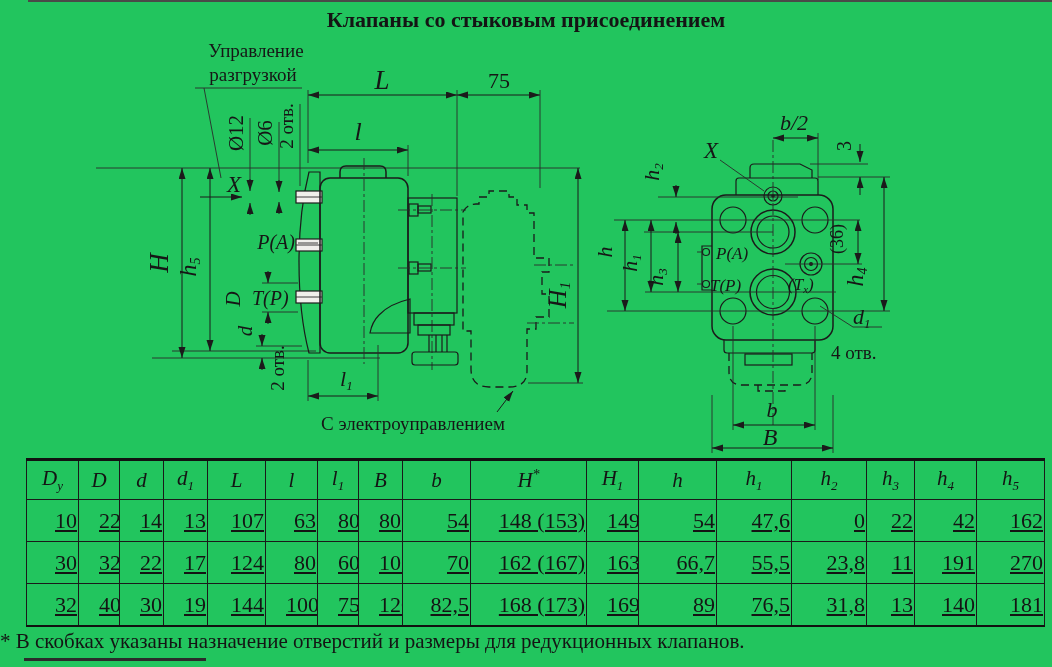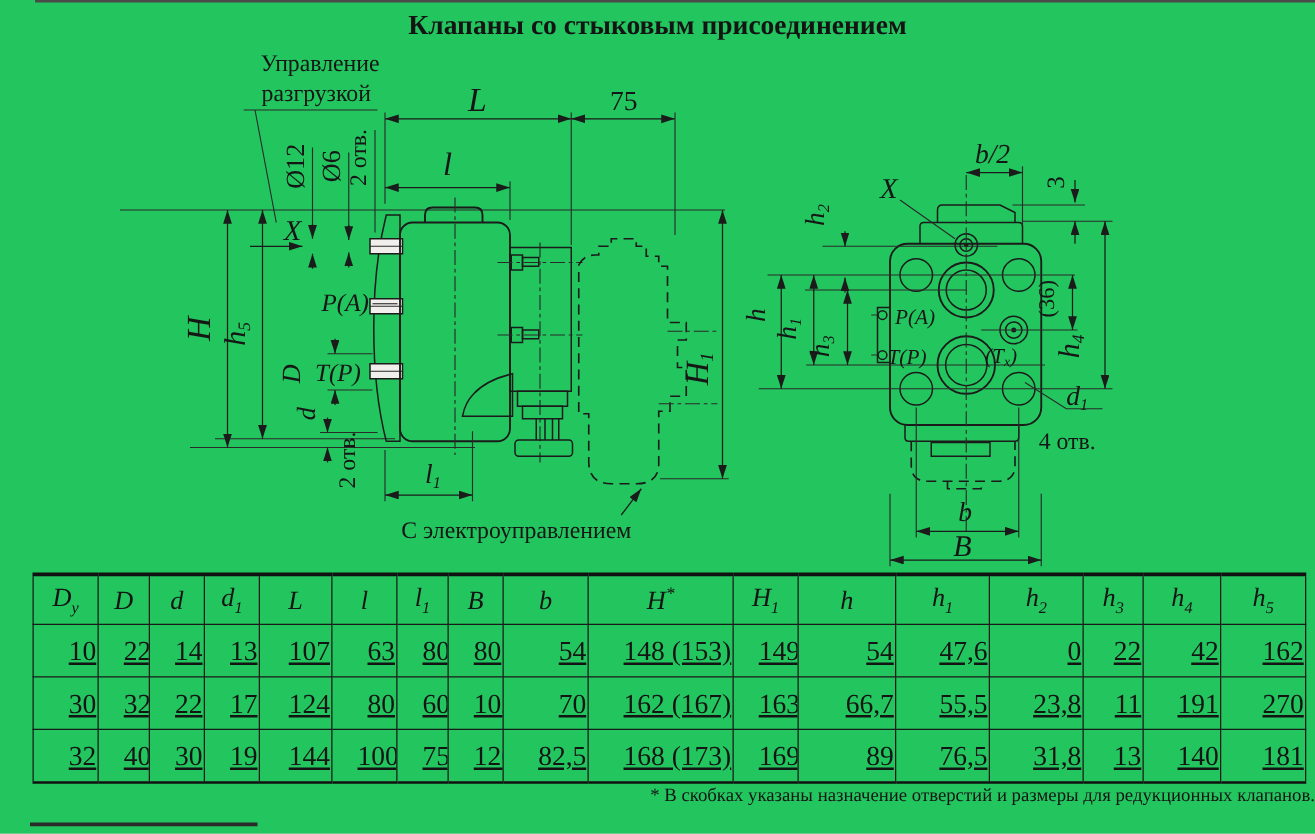--- a/index.html
+++ b/index.html
@@ -19,21 +19,21 @@
   .paper{fill:#f0efeb;}
   .tablewrap{position:absolute;left:26px;top:458px;}
   table{border-collapse:collapse;width:1019px;table-layout:fixed;}
   th,td{border:1.6px solid #1a1a1a;overflow:hidden;white-space:nowrap;}
   th{font-style:italic;font-weight:normal;height:36px;font-size:21px;
      border-top:3px solid #111;}
   td{height:39px;text-align:right;padding-left:20px;font-size:22px;text-decoration:underline;}
   tr.last td{border-bottom:2.6px solid #111;}
   sub{font-size:13px;}
   sup{font-size:14px;}
-  .footnote{position:absolute;top:629px;left:0;width:100%;text-align:right;font-size:15px;}
+  .footnote{position:absolute;top:629px;left:0;width:100%;text-align:left;font-size:21px;}
   .artifact-top{position:absolute;top:0;left:28px;width:1024px;height:2px;background:#4a4a48;}
   .artifact-bottom{position:absolute;top:658px;left:24px;width:182px;height:3px;background:#2b2b2b;}
 </style>
 </head>
 <body>
 
 <div class="page">
   <div class="artifact-top"></div>
   <div class="title">Клапаны со стыковым присоединением</div>
 

